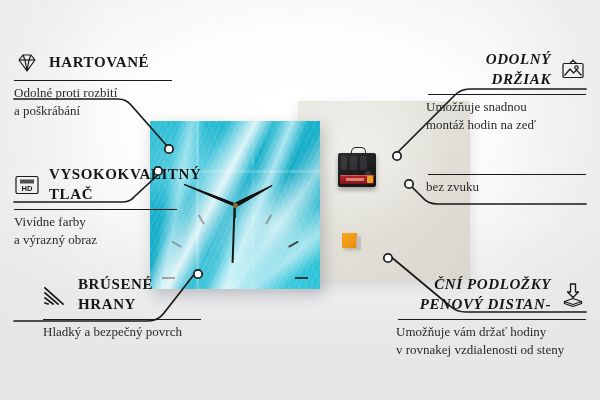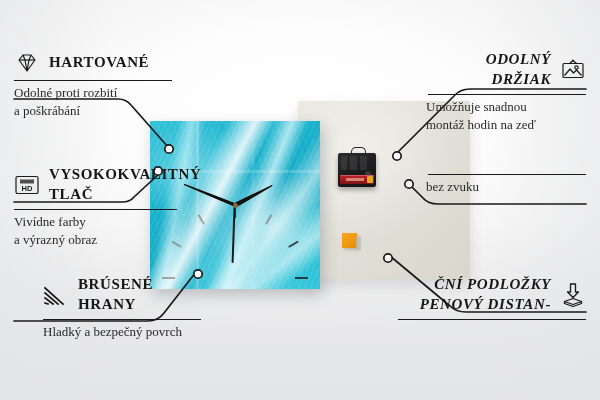--- a/index.html
+++ b/index.html
@@ -493,15 +493,19 @@
         <svg width="26" height="26" viewBox="0 0 26 26">
           <g fill="none" stroke="#1a1a1a" stroke-width="1.3" stroke-linejoin="round">
             <path d="M10.5 2 L15.5 2 L15.5 10 L18.5 10 L13 15.5 L7.5 10 L10.5 10 Z"></path>
             <path d="M13 16.5 L21.5 19.5 L13 22.5 L4.5 19.5 Z"></path>
             <path d="M4.5 19.5 L4.5 21.5 L13 24.5 L21.5 21.5 L21.5 19.5"></path>
           </g>
         </svg>
       </span>
     </div>
     <div class="rule" style="width:188px; margin-left:auto;"></div>
+    <div class="sub">
+      <div>Umožňuje vám držať hodiny</div>
+      <div>v rovnakej vzdialenosti od steny</div>
+    </div>
   </div>
 
 </div>
 
 </body></html>

